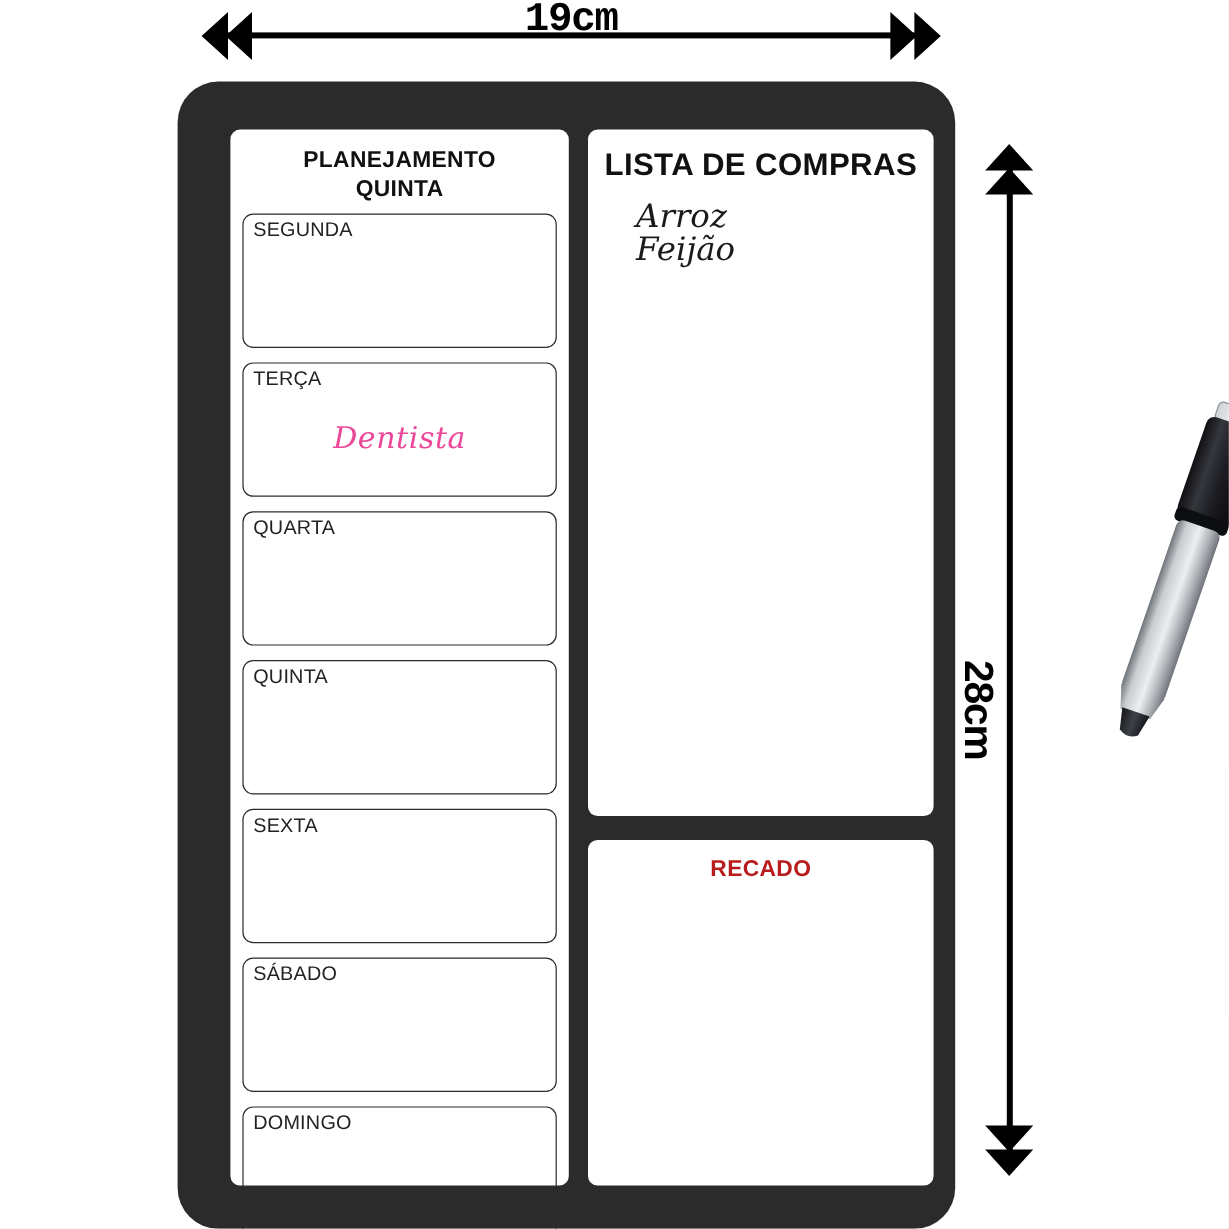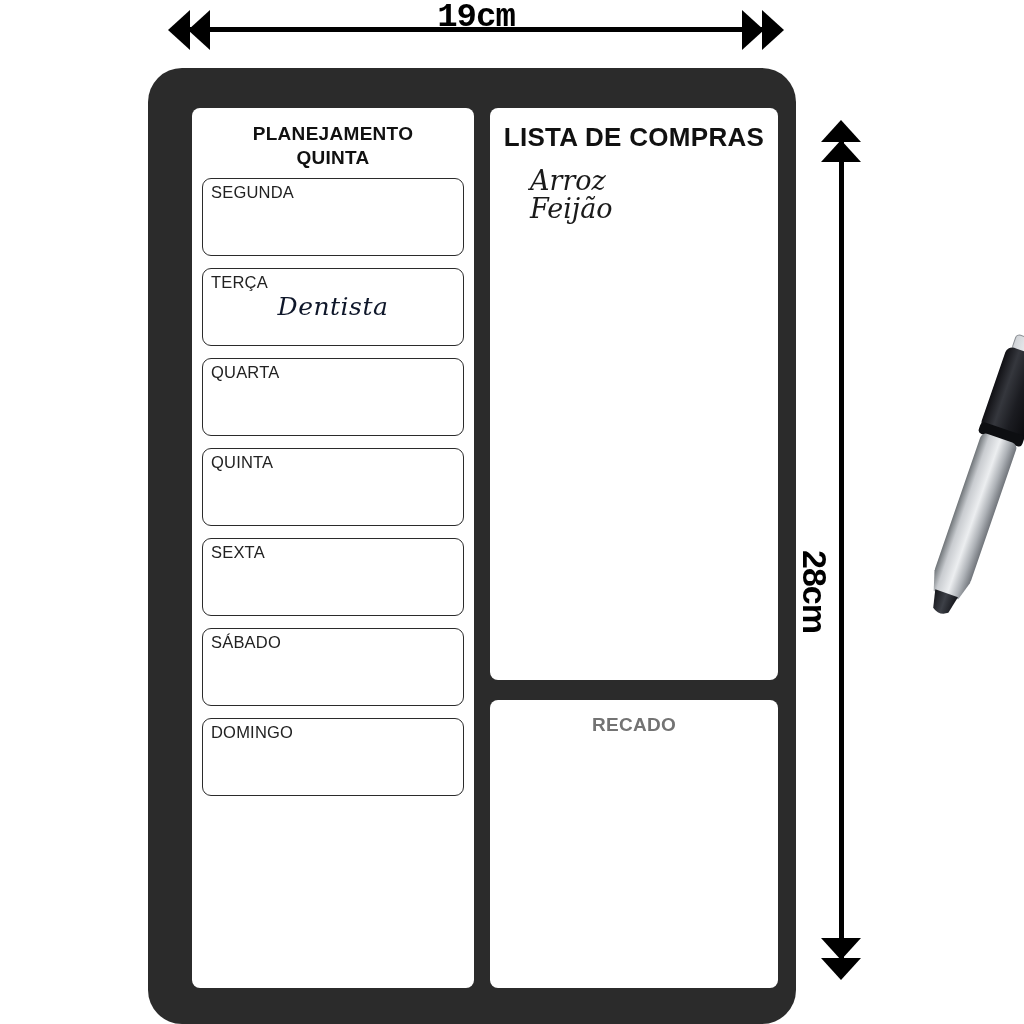--- a/index.html
+++ b/index.html
@@ -160,38 +160,38 @@
     font-weight: bold;
     line-height: 1.25;
     letter-spacing: 0.3px;
     color: #111;
     margin: 6px 0 8px 0;
   }
   .day-box {
     position: relative;
     border: 1.6px solid #2b2b2b;
     border-radius: 9px;
-    height: 78px;
+    height: 112px;
     margin-bottom: 12px;
     box-sizing: border-box;
     padding: 4px 8px;
     overflow: hidden;
   }
   .day-label {
     font-size: 16.5px;
     color: #222;
     letter-spacing: 0.2px;
   }
   .day-note {
     font-family: "DejaVu Serif", serif;
     font-style: italic;
     font-size: 25px;
-    color: #0f172a;
-    text-align: center;
-    margin-top: 0;
+    color: #ec4899;
+    text-align: center;
+    margin-top: 24px;
     letter-spacing: 0.5px;
   }
 
   
   #shopping-panel {
     left: 320px;
     top: 18px;
     width: 288px;
     height: 572px;
     padding: 8px 12px;
@@ -221,21 +221,21 @@
     width: 288px;
     height: 288px;
     padding: 8px 12px;
     box-sizing: border-box;
   }
   #message-title {
     text-align: center;
     font-size: 19px;
     font-weight: bold;
     letter-spacing: 0.3px;
-    color: #737373;
+    color: #b91c1c;
     margin: 6px 0 0 0;
   }
 
   
   #marker {
     position: absolute;
     left: 432px;
     top: 218px;
     width: 130px;
     height: 300px;

